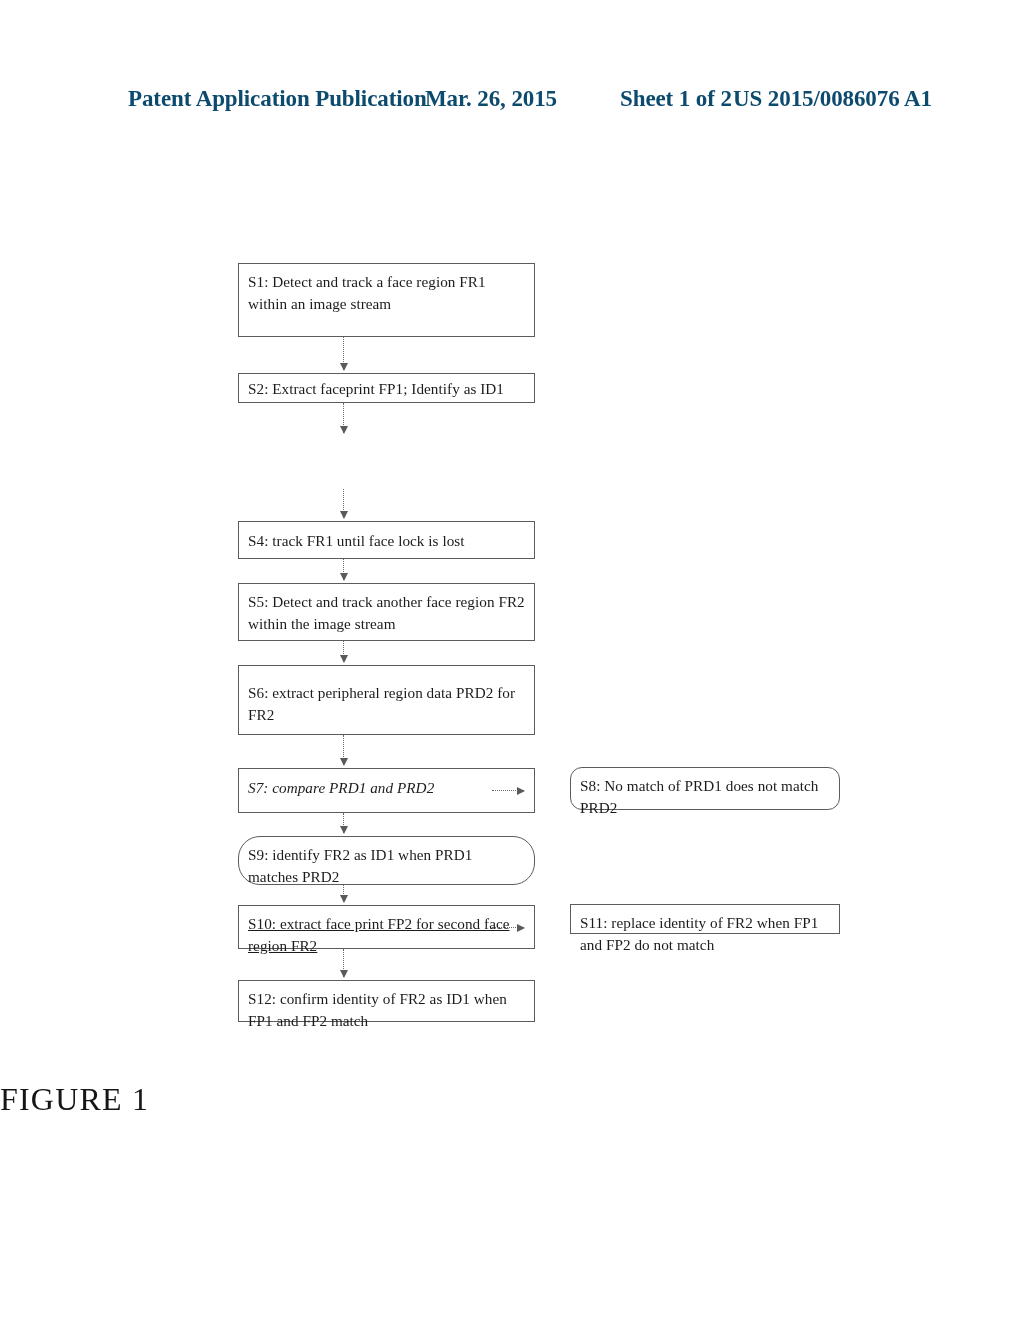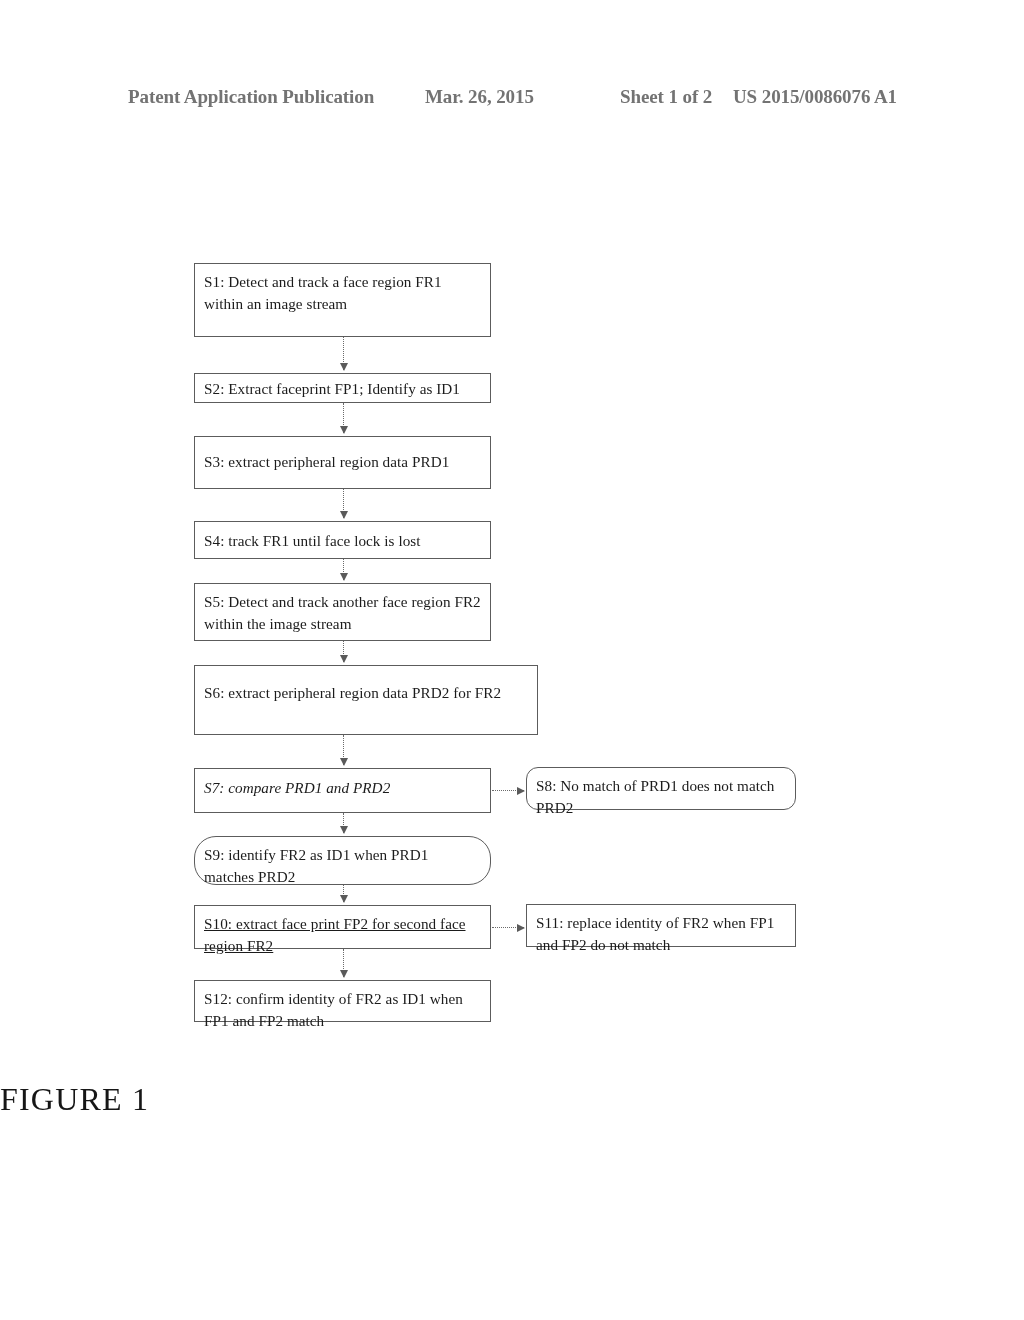--- a/index.html
+++ b/index.html
@@ -21,23 +21,23 @@
   #page-header {
     position: absolute;
     top: 86px;
     left: 0;
     width: 940px;
     height: 26px;
     display: flex;
     flex-direction: row;
     align-items: baseline;
     font-weight: bold;
-    font-size: 19px;
+    font-size: 23px;
     letter-spacing: -0.1px;
-    color: #737373;
+    color: #0c4a6e;
   }
   #page-header .hdr-pub {
     position: absolute;
     left: 128px;
   }
   #page-header .hdr-date {
     position: absolute;
     left: 425px;
   }
   #page-header .hdr-sheet {
@@ -63,38 +63,39 @@
     position: absolute;
     box-sizing: border-box;
     border: 1.4px solid #5c5c5c;
     background: #ffffff;
     font-size: 15.2px;
     line-height: 1.42;
     color: #1b1b1b;
     padding: 7px 8px 11px 9px;
     font-family: "Liberation Serif", "DejaVu Serif", serif;
     letter-spacing: 0.05px;
+    margin-left: 44px;
   }
   .fc-box .fc-text {
     display: block;
     white-space: pre-line;
   }
 
   
   #box-s1  { left:194px; top:263px; width:297px; height:74px; }
   #box-s2  { left:194px; top:373px; width:297px; height:30px;  padding-top:4px; }
   #box-s3  { left:194px; top:436px; width:297px; height:53px;  padding-top:14px; }
   #box-s4  { left:194px; top:521px; width:297px; height:38px;  padding-top:8px; }
   #box-s5  { left:194px; top:583px; width:297px; height:58px; }
-  #box-s6  { left:194px; top:665px; width:344px; height:70px;  padding-top:16px; }
+  #box-s6  { left:194px; top:665px; width:297px; height:70px;  padding-top:16px; }
   #box-s7  { left:194px; top:768px; width:297px; height:45px;  padding-top:8px;font-style:italic; }
   #box-s8  { left:526px; top:767px; width:270px; height:43px;border-radius:12px; }
   #box-s9  { left:194px; top:836px; width:297px; height:49px;border-radius:22px; }
   #box-s10 { left:194px; top:905px; width:297px; height:44px;text-decoration:underline; }
-  #box-s11 { left:526px; top:904px; width:270px; height:43px; }
+  #box-s11 { left:526px; top:904px; width:270px; height:30px; }
   #box-s12 { left:194px; top:980px; width:297px; height:42px; }
 
   
   .fc-arrow-v {
     position: absolute;
     width: 0;
     border-left: 1.3px dotted #6a6a6a;
   }
   .fc-arrow-v::after {
     content: "";
@@ -166,23 +167,20 @@
   </div>
 
   <div class="fc-arrow-v" id="arr-s1-s2"></div>
 
   <div class="fc-box" id="box-s2">
     <span class="fc-text">S2: Extract faceprint FP1; Identify as ID1</span>
   </div>
 
   <div class="fc-arrow-v" id="arr-s2-s3"></div>
 
-  <div class="fc-box" id="box-s3">
-    <span class="fc-text">S3: extract peripheral region data PRD1</span>
-  </div>
 
   <div class="fc-arrow-v" id="arr-s3-s4"></div>
 
   <div class="fc-box" id="box-s4">
     <span class="fc-text">S4: track FR1 until face lock is lost</span>
   </div>
 
   <div class="fc-arrow-v" id="arr-s4-s5"></div>
 
   <div class="fc-box" id="box-s5">

